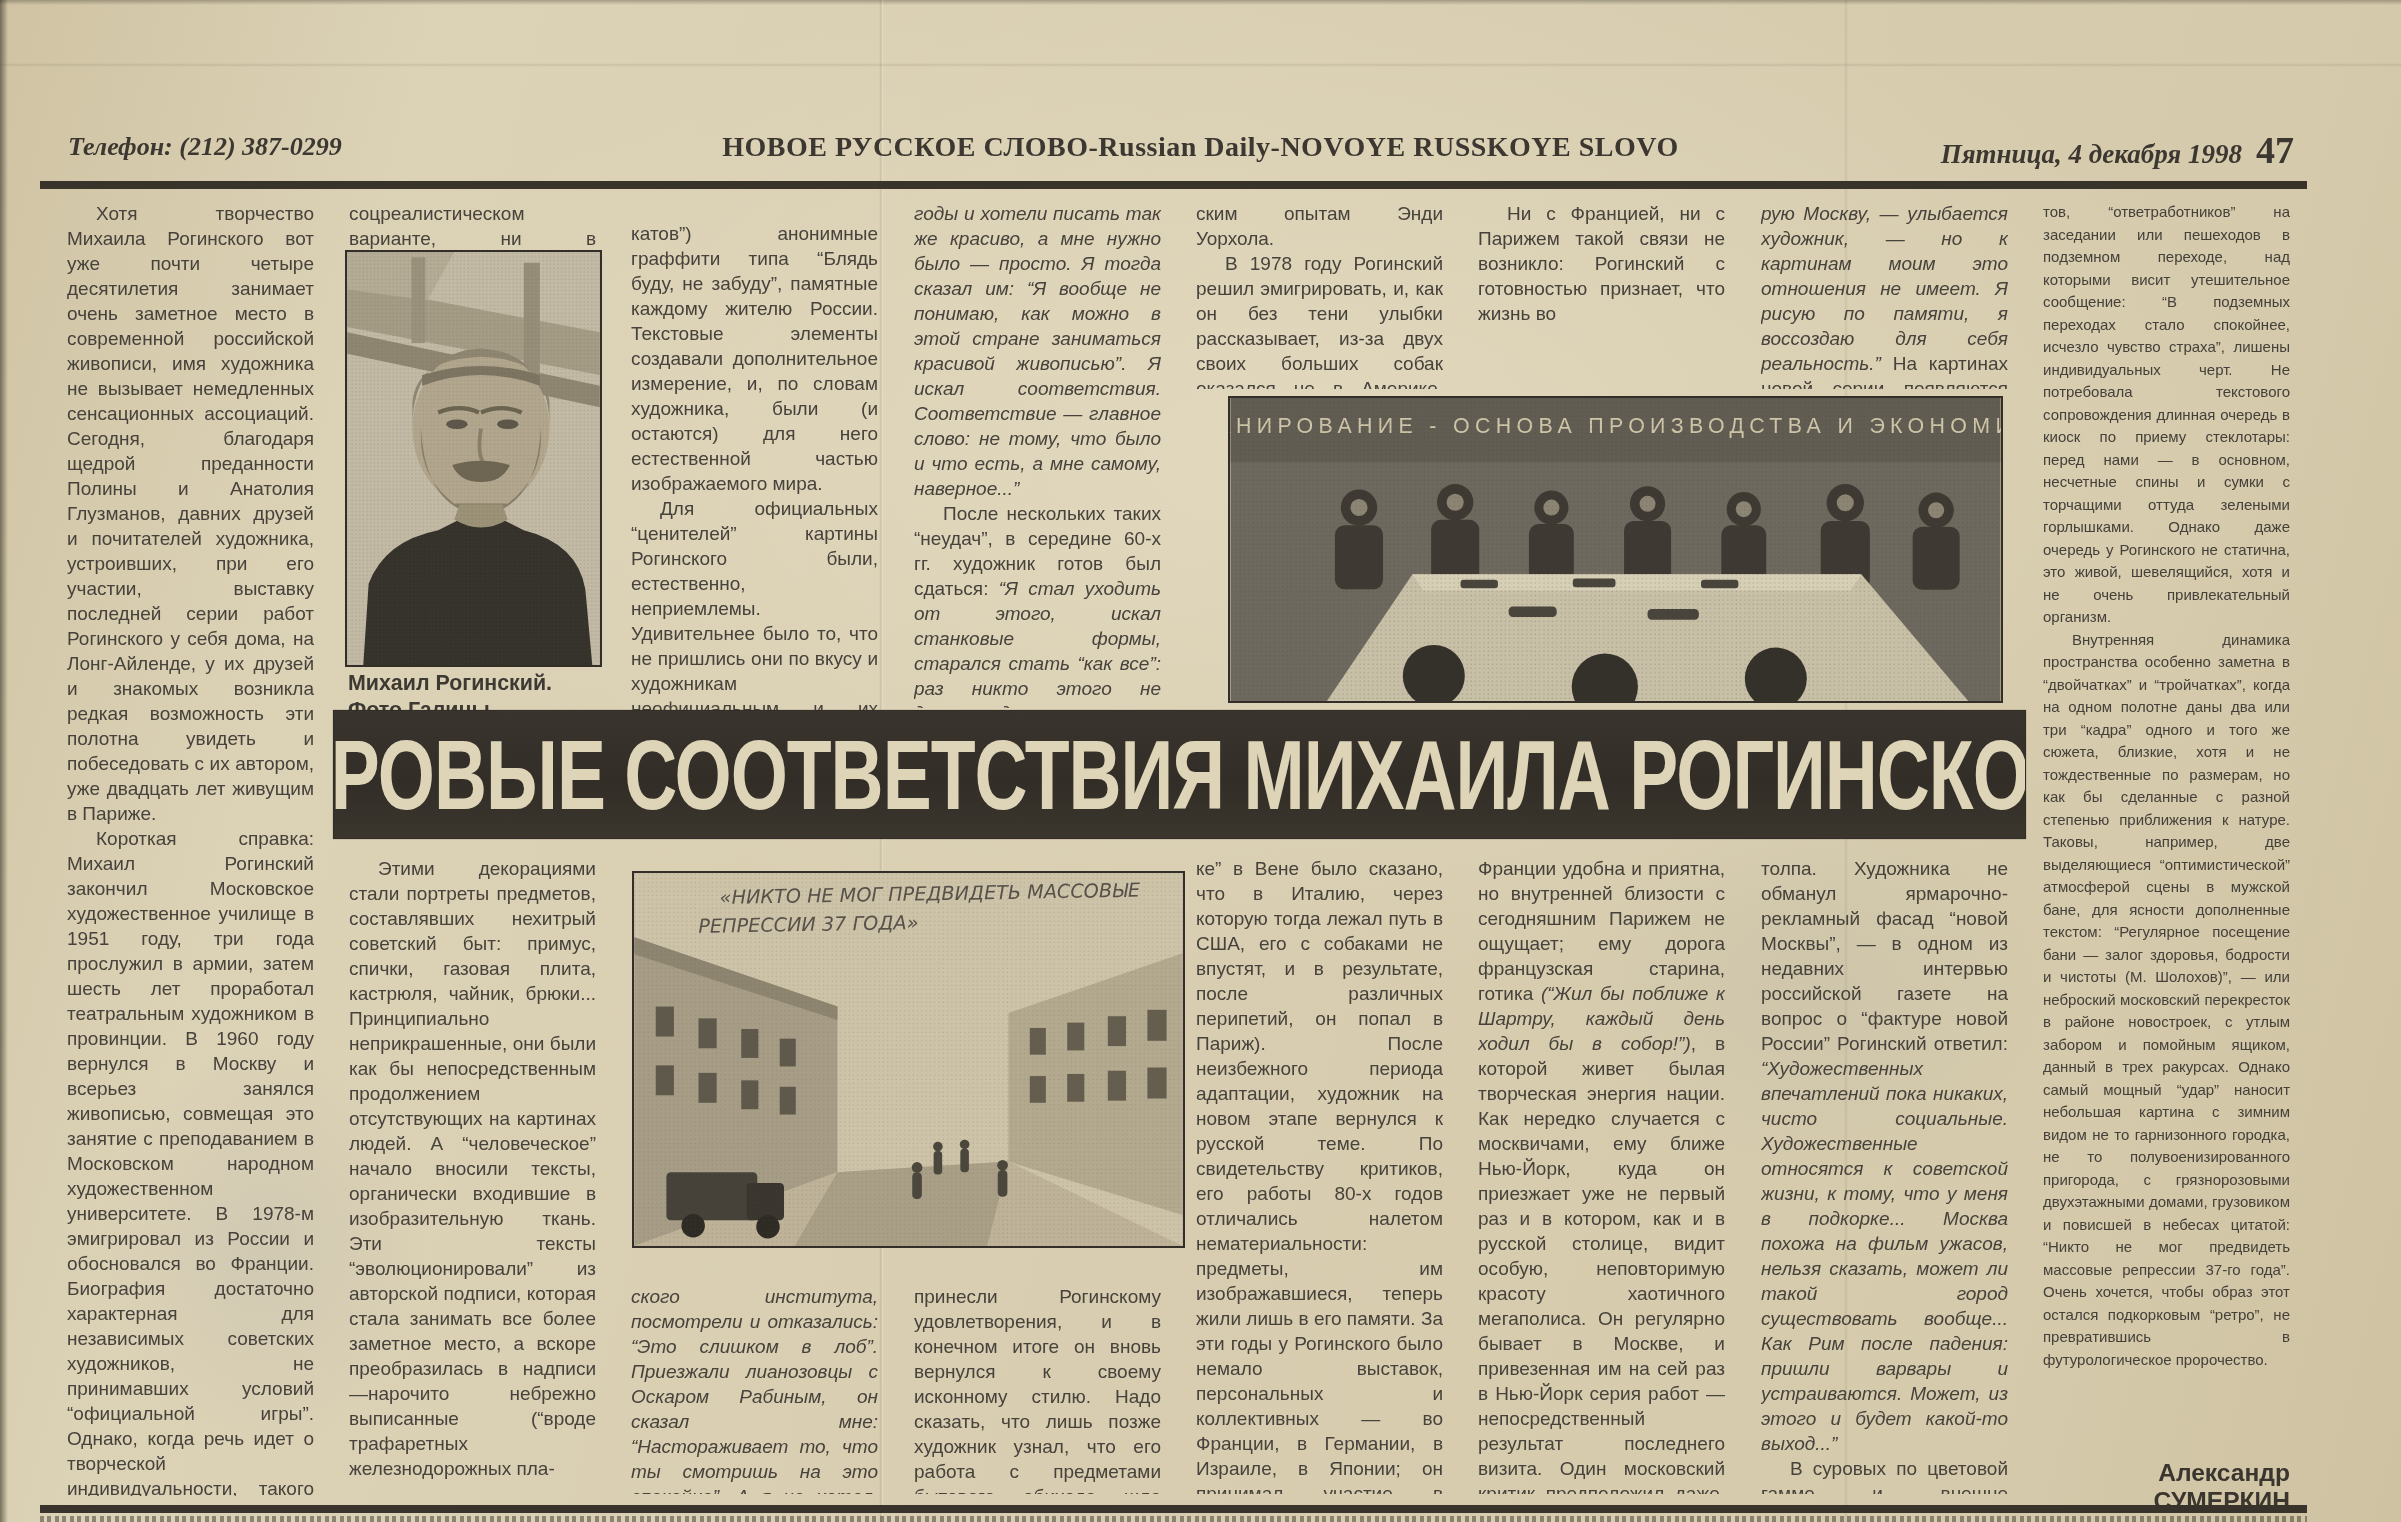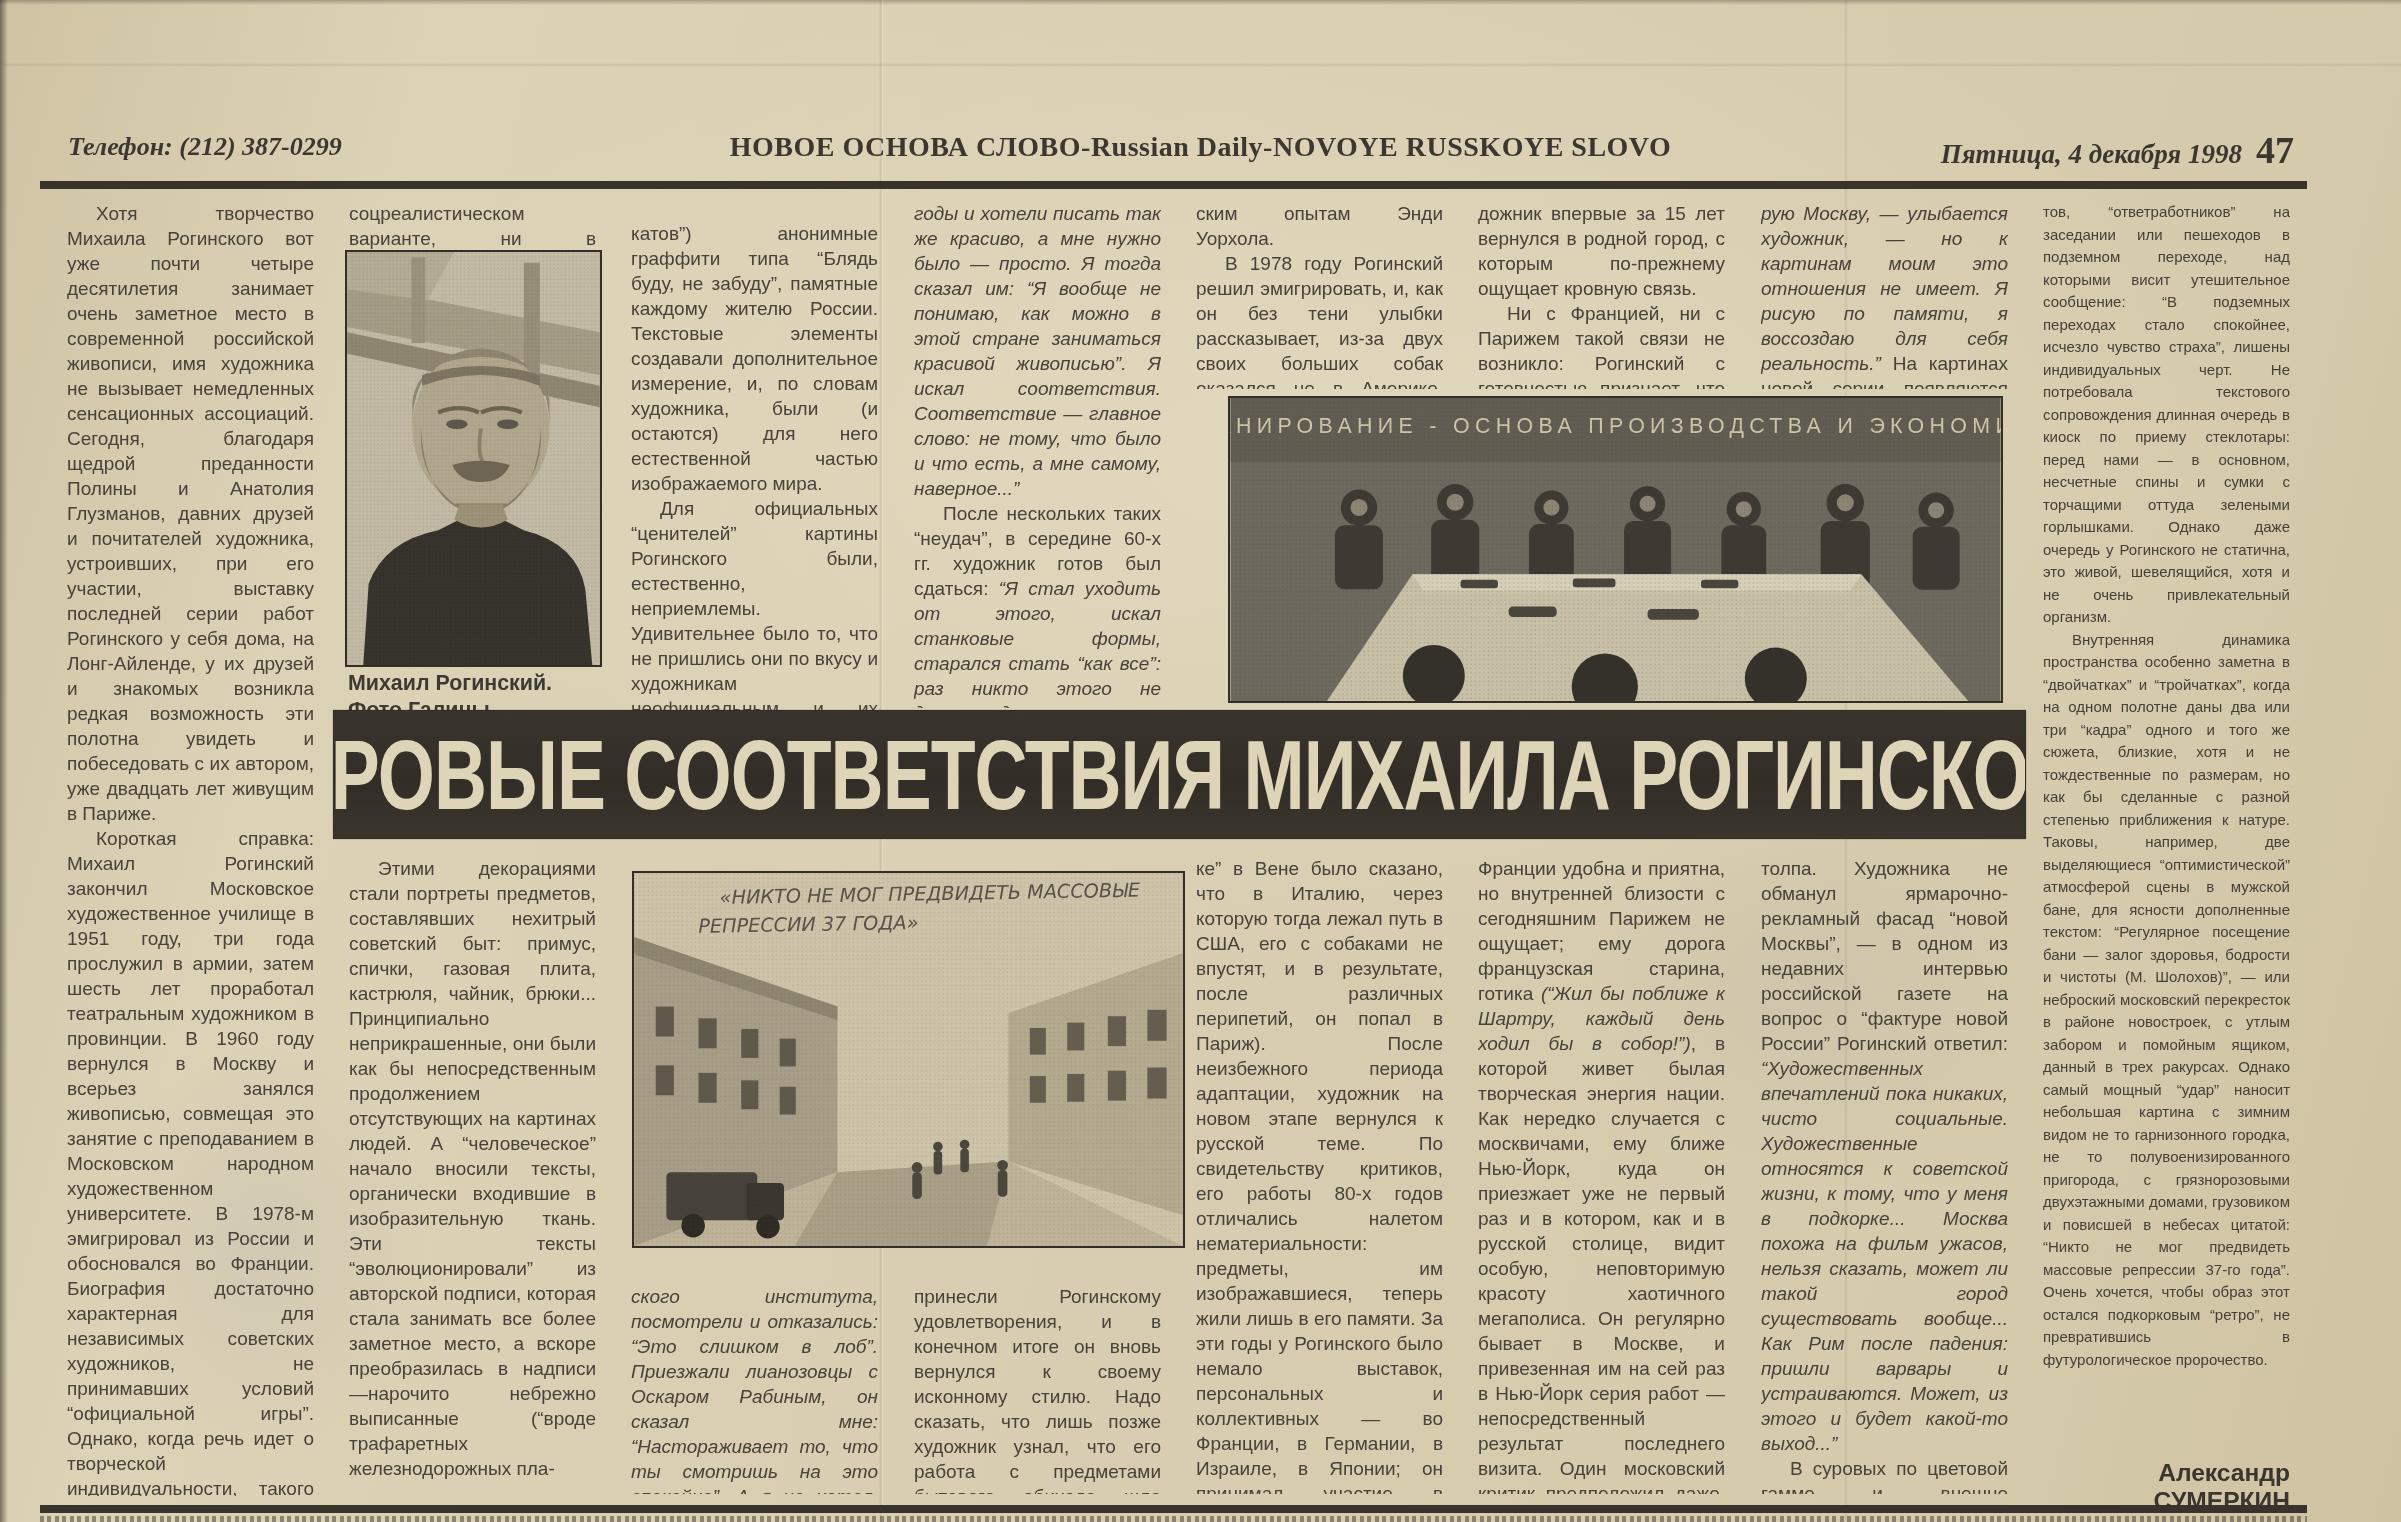--- a/index.html
+++ b/index.html
@@ -75,21 +75,21 @@
 
   <div class="edge-left"></div>
   <div class="edge-top"></div>
   <div class="crease-v1"></div>
   <div class="crease-v2"></div>
   <div class="crease-h1"></div>
   <div class="stain1"></div>
   <div class="stain2"></div>
 
   <div class="phone">Телефон: (212) 387-0299</div>
-  <div class="masthead">НОВОЕ ОСНОВА СЛОВО-Russian Daily-NOVOYE RUSSKOYE SLOVO</div>
+  <div class="masthead">НОВОЕ РУССКОЕ СЛОВО-Russian Daily-NOVOYE RUSSKOYE SLOVO</div>
   <div class="dateline">
     <span>Пятница, 4 декабря 1998</span><span class="pagenum">47</span>
   </div>
   <div class="rule top"></div>
 
   <div class="seg" style="left:67px;top:201px;width:247px;height:1295px;">
       <p><span>Хотя творчество Михаила Рогинского вот уже почти четыре десятилетия занимает очень заметное место в современной российской живописи, имя художника не вызывает немедленных сенсационных ассоциаций. Сегодня, благодаря щедрой преданности Полины и Анатолия Глузманов, давних друзей и почитателей художника, устроивших, при его участии, выставку последней серии работ Рогинского у себя дома, на Лонг-Айленде, у их друзей и знакомых возникла редкая возможность эти полотна увидеть и побеседовать с их автором, уже двадцать лет живущим в Париже.</span></p>
       <p><span>Короткая справка: Михаил Рогинский закончил Московское художественное училище в 1951 году, три года прослужил в армии, затем шесть лет проработал театральным художником в провинции. В 1960 году вернулся в Москву и всерьез занялся живописью, совмещая это занятие с преподаванием в Московском народном художественном университете. В 1978-м эмигрировал из России и обосновался во Франции. Биография достаточно характерная для независимых советских художников, не принимавших условий “официальной игры”. Однако, когда речь идет о творческой индивидуальности, такого рода общее сходство мало что сообщает о реальном неповторимом пути художника.</span></p>
     </div>
 
@@ -143,21 +143,20 @@
     </div>
   <div class="seg" style="left:914px;top:201px;width:247px;height:507px;">
       <p class="noindent"><span class="i">годы и хотели писать так же красиво, а мне нужно было — просто. Я тогда сказал им: “Я вообще не понимаю, как можно в этой стране заниматься красивой живописью”. Я искал соответствия. Соответствие — главное слово: не тому, что было и что есть, а мне самому, наверное...”</span></p>
       <p><span>После нескольких таких “неудач”, в середине 60-х гг. художник готов был сдаться: </span><span class="i">“Я стал уходить от этого, искал станковые формы, старался стать “как все”: раз никто этого не делает, думал я, значит это неправильно.”</span></p>
     </div>
   <div class="seg" style="left:1196px;top:201px;width:247px;height:188px;">
       <p class="noindent"><span>ским опытам Энди Уорхола.</span></p>
       <p><span>В 1978 году Рогинский решил эмигрировать, и, как он без тени улыбки рассказывает, из-за двух своих больших собак оказался не в Америке, куда собирался, а во Франции (на “сортиров-</span></p>
     </div>
   <div class="seg" style="left:1478px;top:201px;width:247px;height:188px;">
-      <p class="noindent"><span>дожник впервые за 15 лет вернулся в родной город, с которым по-прежнему ощущает кровную связь.</span></p>
       <p><span>Ни с Францией, ни с Парижем такой связи не возникло: Рогинский с готовностью признает, что жизнь во</span></p>
     </div>
   <div class="seg" style="left:1761px;top:201px;width:247px;height:188px;">
       <p class="noindent"><span class="i">рую Москву, — улыбается художник, — но к картинам моим это отношения не имеет. Я рисую по памяти, я воссоздаю для себя реальность.”</span><span> На картинах новой серии появляются люди — пары, группы, очередь,</span></p>
     </div>
 
   <figure class="frame" style="left:1228px;top:396px;width:771px;height:303px;">
     <svg width="771" height="303" viewBox="0 0 1440 567">
       <rect width="1440" height="567" fill="#6e695e"></rect>
       <rect y="0" width="1440" height="120" fill="#625d53"></rect>

